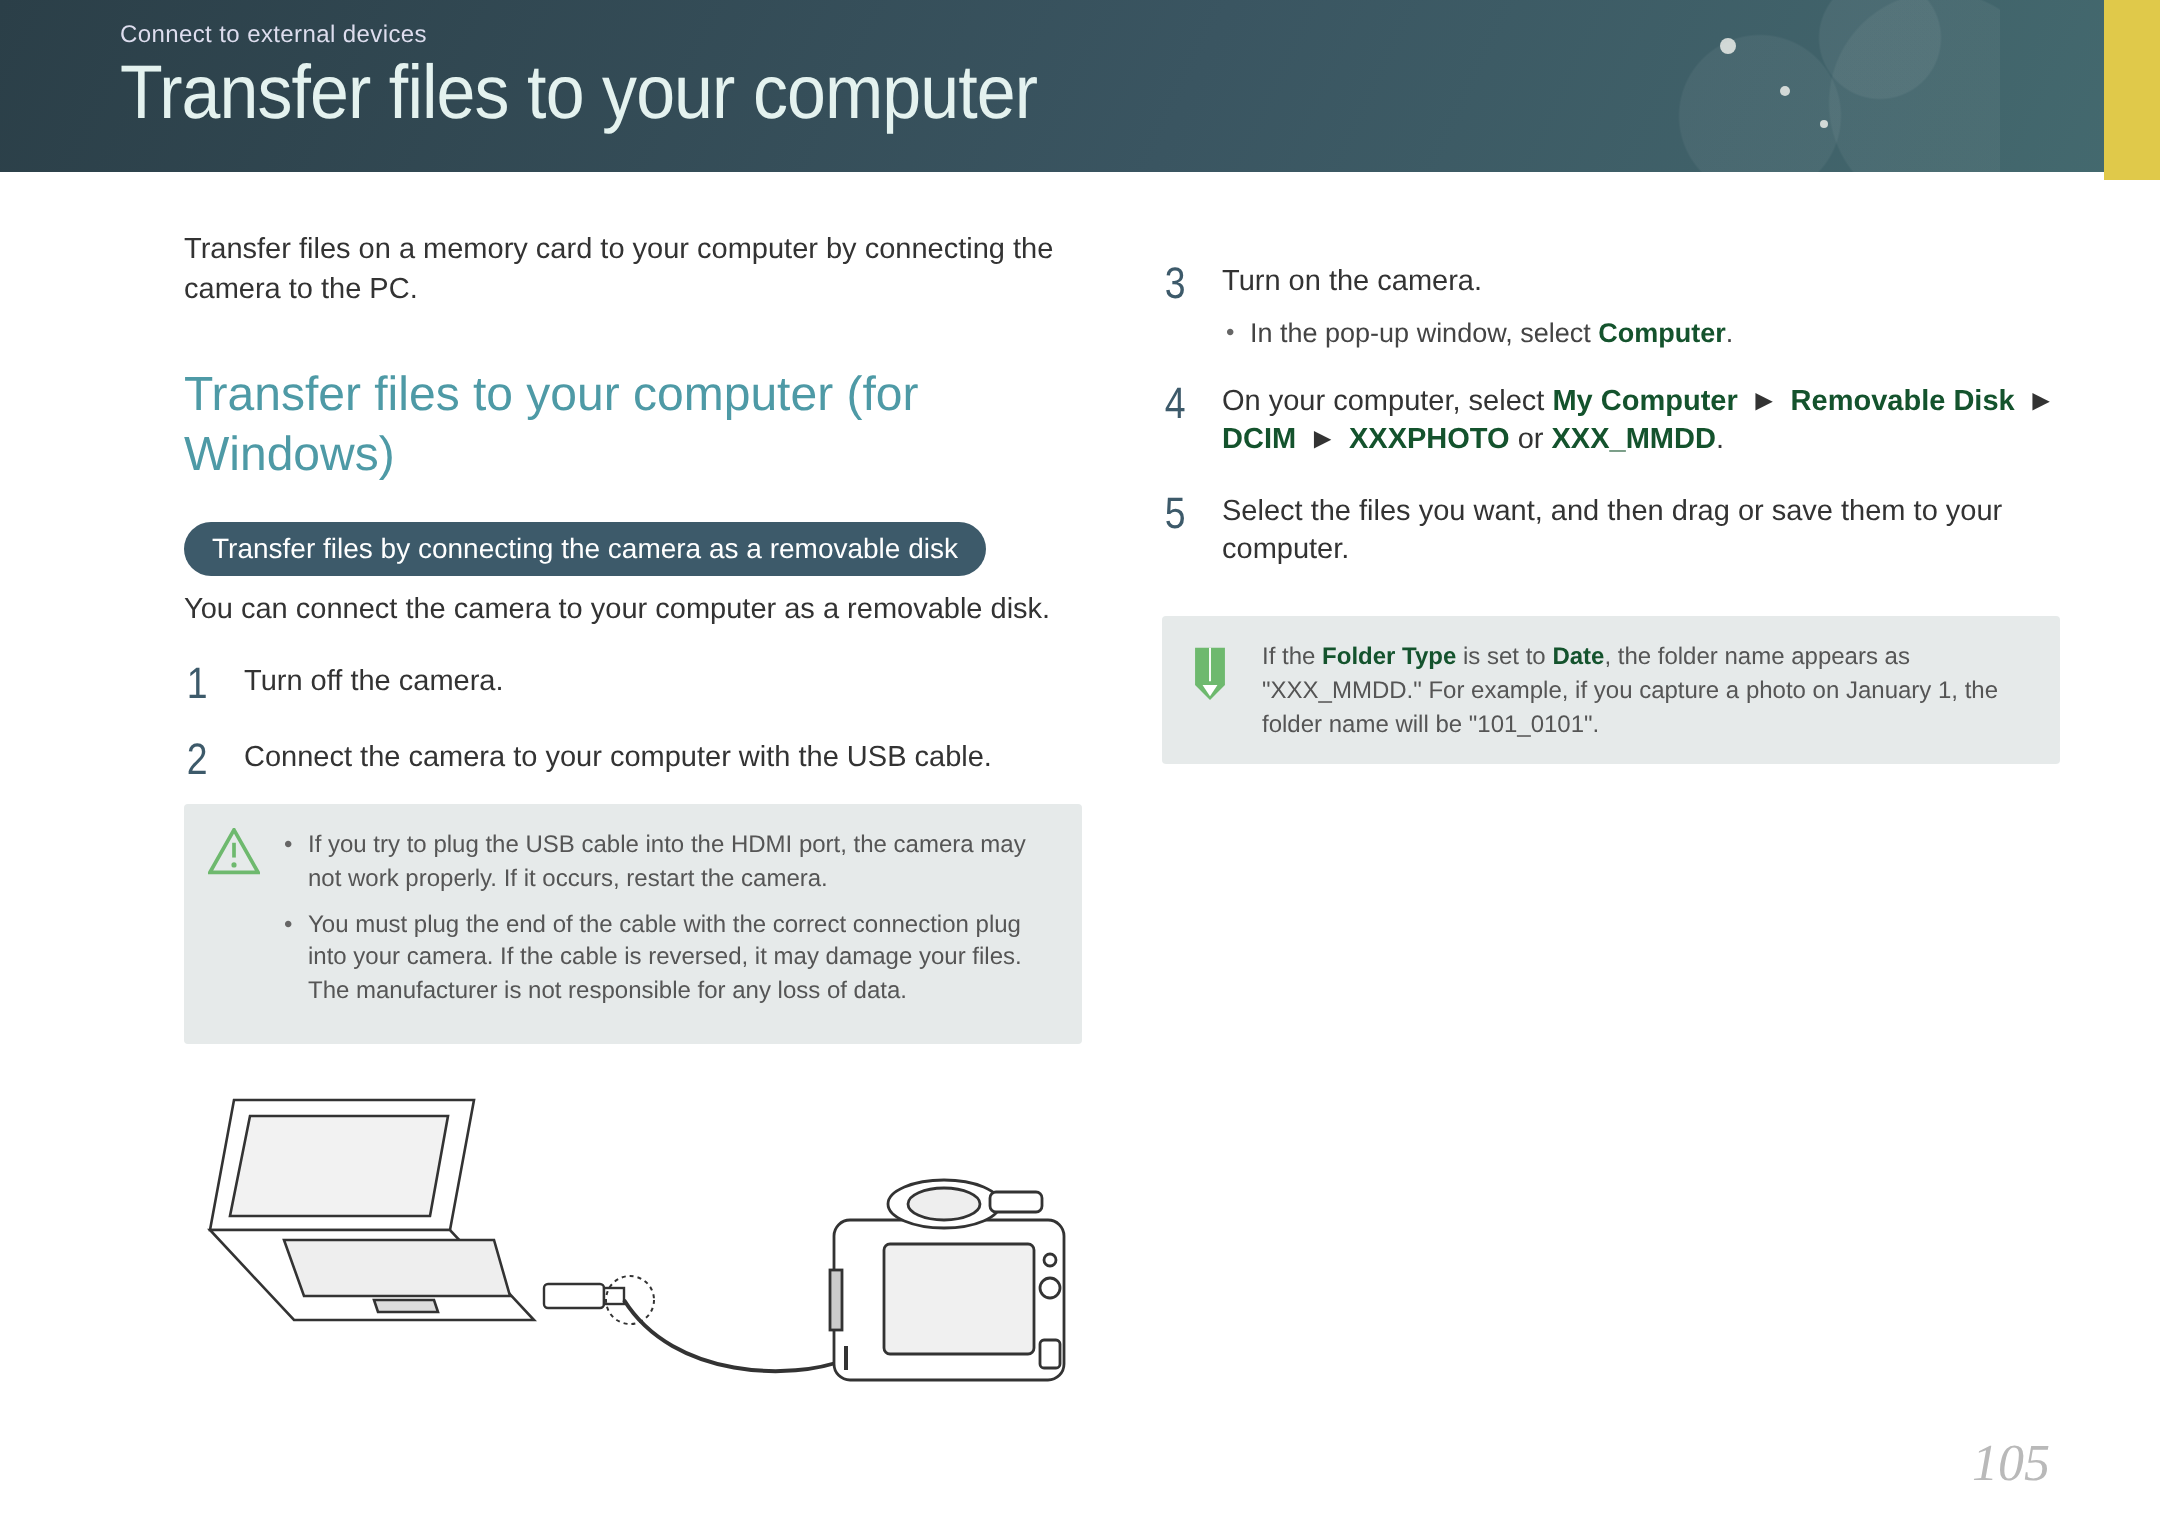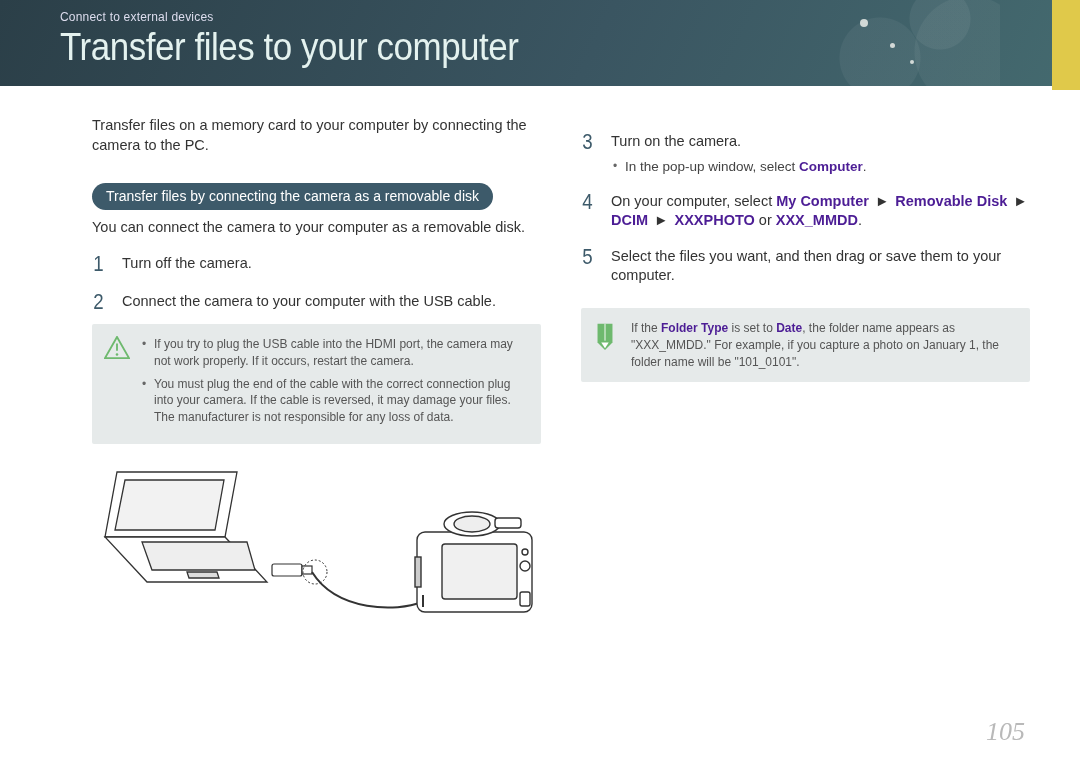--- a/index.html
+++ b/index.html
@@ -124,21 +124,21 @@
     position: absolute; left: 12px; top: 12px;
     width: 26px; height: 24px;
   }
   .note-box.info .note-icon {
     position: absolute; left: 12px; top: 14px;
     width: 24px; height: 28px;
   }
   .note-box ul { list-style: none; padding: 0; }
   .note-box li { position: relative; padding-left: 12px; margin-bottom: 6px; }
   .note-box li::before { content: "•"; position: absolute; left: 0; color: #666; }
-  .bold { font-weight: bold; color: #4c1d95; }
+  .bold { font-weight: bold; color: #14532d; }
   .arrow { font-weight: bold; padding: 0 2px; }
   .diagram { margin-top: 18px; text-align: center; }
   .page-num {
     position: absolute;
     right: 55px;
     bottom: 18px;
     font-size: 26px;
     font-style: italic;
     color: #b9b9b9;
     font-family: Georgia, serif;
@@ -156,20 +156,21 @@
   <div class="breadcrumb">Connect to external devices</div>
   <div class="title">Transfer files to your computer</div>
 </div>
 <div class="side-tab"></div>
 
 <div class="content">
 
   <div class="col">
     <p class="intro">Transfer files on a memory card to your computer by connecting the camera to the PC.</p>
 
+    <div class="subhead">Transfer files to your computer (for Windows)</div>
 
     <div class="pill">Transfer files by connecting the camera as a removable disk</div>
     <p>You can connect the camera to your computer as a removable disk.</p>
 
     <div class="step">
       <div class="step-num">1</div>
       <div class="step-body">Turn off the camera.</div>
     </div>
 
     <div class="step">

